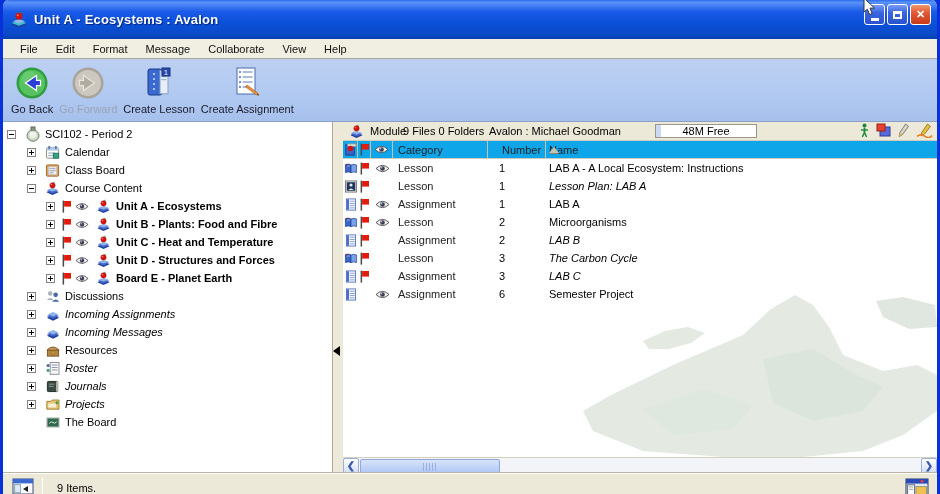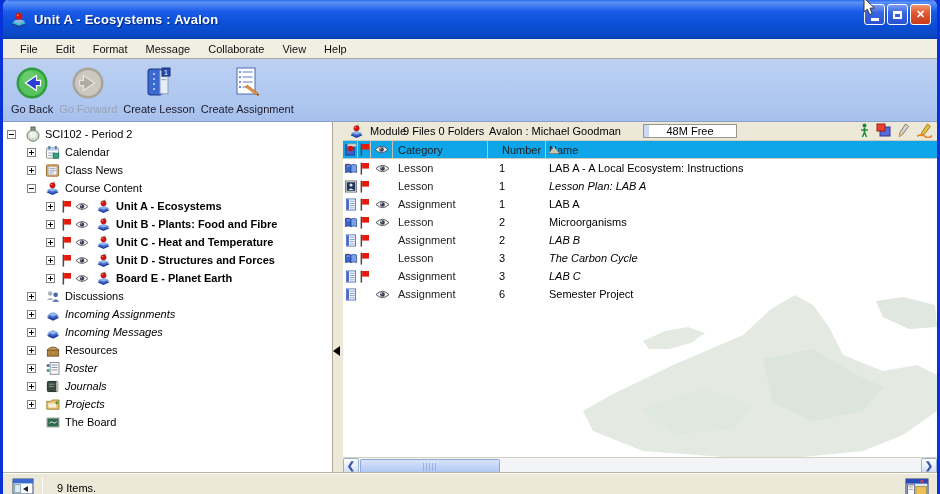--- a/index.html
+++ b/index.html
@@ -49,21 +49,21 @@
   .tflag,.teye { width:14px; flex:none; display:flex; align-items:center; justify-content:center; margin-right:2px; }
   .tlabel2 { color:#000; }
   .titem.bold .tlabel2 { font-weight:bold; }
   .titem.italic .tlabel2 { font-style:italic; }
   
   .phead { height:19px; background:#ece9d8; border-bottom:1px solid #cfcabb; display:flex; align-items:center; position:relative; }
   .phead .hicon { width:18px; height:15px; margin:0 4px 0 5px; }
   .phead .hmodule { margin-right:14px; }
   .phead .hfiles { margin-right:8px; position:absolute; left:60px; }
   .phead .hserver { position:absolute; left:146px; }
-  .freebar { position:absolute; left:300px; top:2px; width:94px; height:14px; background:#fff;
+  .freebar { position:absolute; left:312px; top:2px; width:102px; height:14px; background:#fff;
              border:1px solid #9a968a; display:flex; align-items:center; justify-content:center; }
   .freebar .fill { position:absolute; left:0; top:0; bottom:0; width:5px; background:#cdd9f2; }
   .freebar span { position:relative; }
   .phicons { position:absolute; right:4px; top:1px; display:flex; gap:6px; align-items:center; }
   
   .colhead { height:18px; background:#0ea5e9; border-bottom:1px solid #cfcabb; display:flex; align-items:center; color:#222; }
   .ch { height:100%; display:flex; align-items:center; border-right:1px solid #c6c1ae; }
   .ch.cicon{ width:15px; justify-content:center;} .ch.cflag{ width:13px; justify-content:center;} .ch.ceye{ width:22px; justify-content:center;}
   .ch.ccat{ width:95px; padding-left:5px; border-right:1px solid #c6c1ae; }
   .ch.cnum{ width:58px; padding-left:14px; } .ch.cname{ flex:1; padding-left:3px; border-right:none; }
@@ -239,21 +239,21 @@
           </span>
           <span class="ticon">
             <svg width="16" height="15" viewBox="0 0 16 16">
               <rect x="1" y="2" width="13" height="12" rx="1" fill="#e8a050" stroke="#9a6a2a"></rect>
               <rect x="3" y="4" width="9" height="8.6" fill="#f8f6ee" stroke="#bbb"></rect>
               <rect x="4.2" y="5.6" width="6.6" height="1" fill="#8a9ac0"></rect>
               <rect x="4.2" y="7.8" width="6.6" height="1" fill="#8a9ac0"></rect>
               <rect x="4.2" y="10" width="4.4" height="1" fill="#8a9ac0"></rect>
             </svg>
           </span>
-          <span class="tlabel2">Class News</span>
+          <span class="tlabel2">Class Board</span>
         </div>
         <div class="titem">
           <span class="pad1"></span>
           <span class="ebox">
             <i class="h"></i>
           </span>
           <span class="ticon">
             <svg width="17" height="15" viewBox="0 0 16 16">
               <path d="M1.5 12 L8 9.5 L14.5 12 L8 14.8Z" fill="#1f3f9e"></path>
               <path d="M1.5 10.6 L8 8.2 L14.5 10.6 L8 13.2Z" fill="#4466cc"></path>

